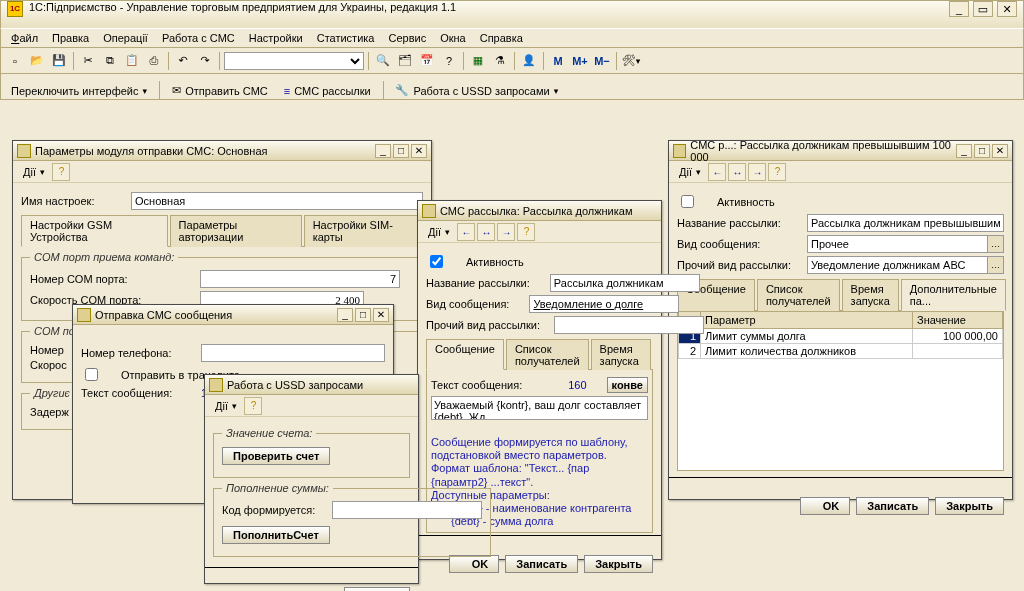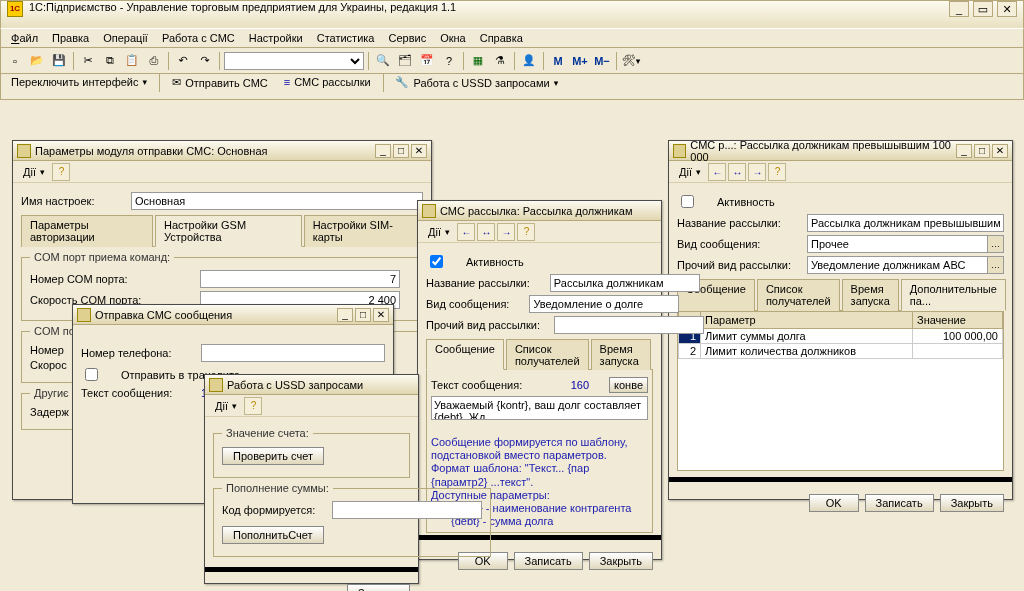--- a/index.html
+++ b/index.html
@@ -7,47 +7,47 @@
   .titlebar { height: 28px; background: linear-gradient(#fdfaf0, #e8e0c0); display: flex; padding: 0 6px; border: 1px solid #b5a97c; border-bottom: none; }
   .titlebar .logo { width: 16px; height: 16px; background: #ffcc00; border: 1px solid #998800; margin-right: 6px; font-size:8px; text-align:center; line-height:14px; color:#a00; font-weight:bold;}
   .titlebar .winbtns { margin-left: auto; display: flex; gap: 4px; }
   .winbtn { width: 20px; height: 16px; border: 1px solid #b5a97c; background: #f5efd9; text-align: center; line-height: 14px; cursor: pointer; }
   .menubar { height: 20px; background: #f0ead6; border: 1px solid #b5a97c; border-top: 1px solid #fff; display: flex; align-items: center; padding: 0 4px; gap: 2px; }
   .menubar span { padding: 2px 6px; cursor: pointer; }
   .menubar span u { text-decoration: underline; }
   .toolbar { height: 26px; background: #f0ead6; border: 1px solid #b5a97c; border-top: none; display: flex; align-items: center; padding: 0 4px; gap: 2px; }
   .tbtn { width: 20px; height: 20px; border: 1px solid transparent; display: flex; align-items: center; justify-content: center; cursor: pointer; }
   .tsep { width: 1px; height: 18px; background: #b5a97c; margin: 0 2px; }
-  .toolbar2 { height: 26px; background: #f0ead6; border: 1px solid #b5a97c; border-top: none; display: flex; align-items: flex-start; padding: 0 4px; gap: 4px; }
+  .toolbar2 { height: 26px; background: #f0ead6; border: 1px solid #b5a97c; border-top: none; display: flex; align-items: flex-end; padding: 0 4px; gap: 4px; }
   .linkbtn { padding: 2px 6px; cursor: pointer; display:flex; align-items:center; gap:4px;}
   .dd { font-size: 9px; }
 
   .subwin { position: absolute; background: #f0ead6; border: 1px solid #4a4a4a; box-shadow: 1px 1px 2px rgba(0,0,0,0.3); }
   .subwin-title { height: 20px; background: linear-gradient(#fdfaf0, #e0d6b0); display: flex; align-items: center; padding: 0 4px; border-bottom: 1px solid #b5a97c; }
   .subwin-title .icon { width:14px; height:14px; background:#e0d090; border:1px solid #998800; margin-right:4px;}
   .subwin-title .winbtns { margin-left: auto; display:flex; gap:2px;}
   .subwin-title .wb { width:16px; height:14px; border:1px solid #b5a97c; background:#f5efd9; text-align:center; line-height:12px; cursor:pointer; font-size:10px;}
   .subwin-tb { height: 22px; display: flex; align-items: center; padding: 0 4px; gap: 2px; border-bottom: 1px solid #d8ceac;}
   .subwin-tb .sbtn { width:18px; height:18px; border:1px solid #c0b68c; background:#f5efd9; text-align:center; line-height:16px; cursor:pointer; font-size:10px;}
   .subwin-body { padding: 6px 8px; }
 
   .frm-row { display: flex; align-items: center; margin: 3px 0; gap: 20px;}
   .frm-row label { white-space: nowrap; }
   input.txt, select.txt { border: 1px solid #999; background: #fff; height: 18px; padding: 0 3px; font-size:11px;}
   .chk { width:13px; height:13px; }
 
   fieldset { border: 1px solid #b5a97c; margin: 4px 0; padding: 4px 8px 8px 8px; }
-  fieldset legend { padding: 0 4px; color:#333;}
+  fieldset legend { padding: 0 4px; color:#333;font-style:italic;}
 
   .tabs { display: flex; border-bottom: 1px solid #b5a97c; margin-top:4px;}
   .tab { padding: 3px 8px; border: 1px solid #b5a97c; border-bottom: none; background: #e8e0c0; margin-right: 2px; cursor: pointer; position:relative; top:1px;}
   .tab.active { background: #f0ead6; border-bottom:1px solid #f0ead6;}
 
-  .btnrow { display:flex; justify-content:flex-end; gap:6px; padding:12px 8px; border-top:5px solid #000000;}
-  .btn { padding: 2px 10px; border:1px solid #888; background: linear-gradient(#fff,#e0d8bc); cursor:pointer; min-width:50px; text-align:center;}
+  .btnrow { display:flex; justify-content:flex-end; gap:6px; padding:19px 8px; border-top:1px solid #000000;}
+  .btn { padding: 2px 10px; border:1px solid #888; background: linear-gradient(#fff,#e0d8bc); cursor:pointer; min-width:50px; text-align:right;font-weight:bold;}
 
   .helptext { color: #1a1ab0; font-size: 10px; line-height: 1.2; }
   .textarea { border:1px solid #999; background:#fff; padding:2px; font-size:11px; height: 24px; overflow:hidden;}
 
   table.grid { border-collapse: collapse; width: 100%; background:#fff; }
   table.grid th { background: #e8e0c0; border:1px solid #b5a97c; padding:2px 4px; text-align:left; font-weight:normal;}
   table.grid td { border:1px solid #ccc; padding:1px 4px; }
   .sel-cell { background:#0a246a; color:#fff;}
 
   .combo{display:flex;}
@@ -227,33 +227,33 @@
         <span class="dd">▾</span>
       </span>
     <div class="sbtn" style="color:#b80">?</div>
   </div>
   <div class="subwin-body">
     <div class="frm-row">
         <label style="width:90px">Имя настроек:</label>
         <input class="txt" style="flex: 1 1 0%;" value="Основная">
       </div>
     <div class="tabs">
+      <div class="tab active">Настройки GSM Устройства</div>
       <div class="tab">Параметры авторизации</div>
-      <div class="tab active">Настройки GSM Устройства</div>
       <div class="tab">Настройки SIM-карты</div>
     </div>
     <fieldset>
       <legend>COM порт приема команд:</legend>
       <div class="frm-row">
           <label style="width:150px">Номер COM порта:</label>
           <input class="txt" style="width: 200px; text-align: right;" value="7">
         </div>
       <div class="frm-row">
           <label style="width:150px">Скорость COM порта:</label>
-          <input class="txt" style="width: 200px; text-align: right;" value="2 400">
+          <input class="txt" style="width: 164px; text-align: right; font-family: Liberation Serif, serif;" value="2 400">
         </div>
     </fieldset>
     <fieldset>
       <legend>COM порт считывания результата:</legend>
       <div class="frm-row">
           <label>Номер</label>
         </div>
       <div class="frm-row">
           <label>Скорос</label>
         </div>
@@ -286,21 +286,21 @@
     <div class="frm-row">
         <input type="checkbox" class="chk" checked="" style="">
         <label>Активность</label>
       </div>
     <div class="frm-row">
         <label style="width:108px">Название рассылки:</label>
         <input class="txt" style="flex: 1 1 0%;" value="Рассылка должникам">
       </div>
     <div class="frm-row">
         <label style="width:108px">Вид сообщения:</label>
-        <input class="txt" style="flex: 1 1 0%;" value="Уведомление о долге">
+        <input class="txt" style="flex: 1 1 0%; text-decoration: underline;" value="Уведомление о долге">
       </div>
     <div class="frm-row">
         <label style="width:108px">Прочий вид рассылки:</label>
         <input class="txt" style="flex: 1 1 0%;" disabled="">
       </div>
     <div class="tabs">
       <div class="tab active">Сообщение</div>
       <div class="tab">Список получателей</div>
       <div class="tab">Время запуска</div>
     </div>

